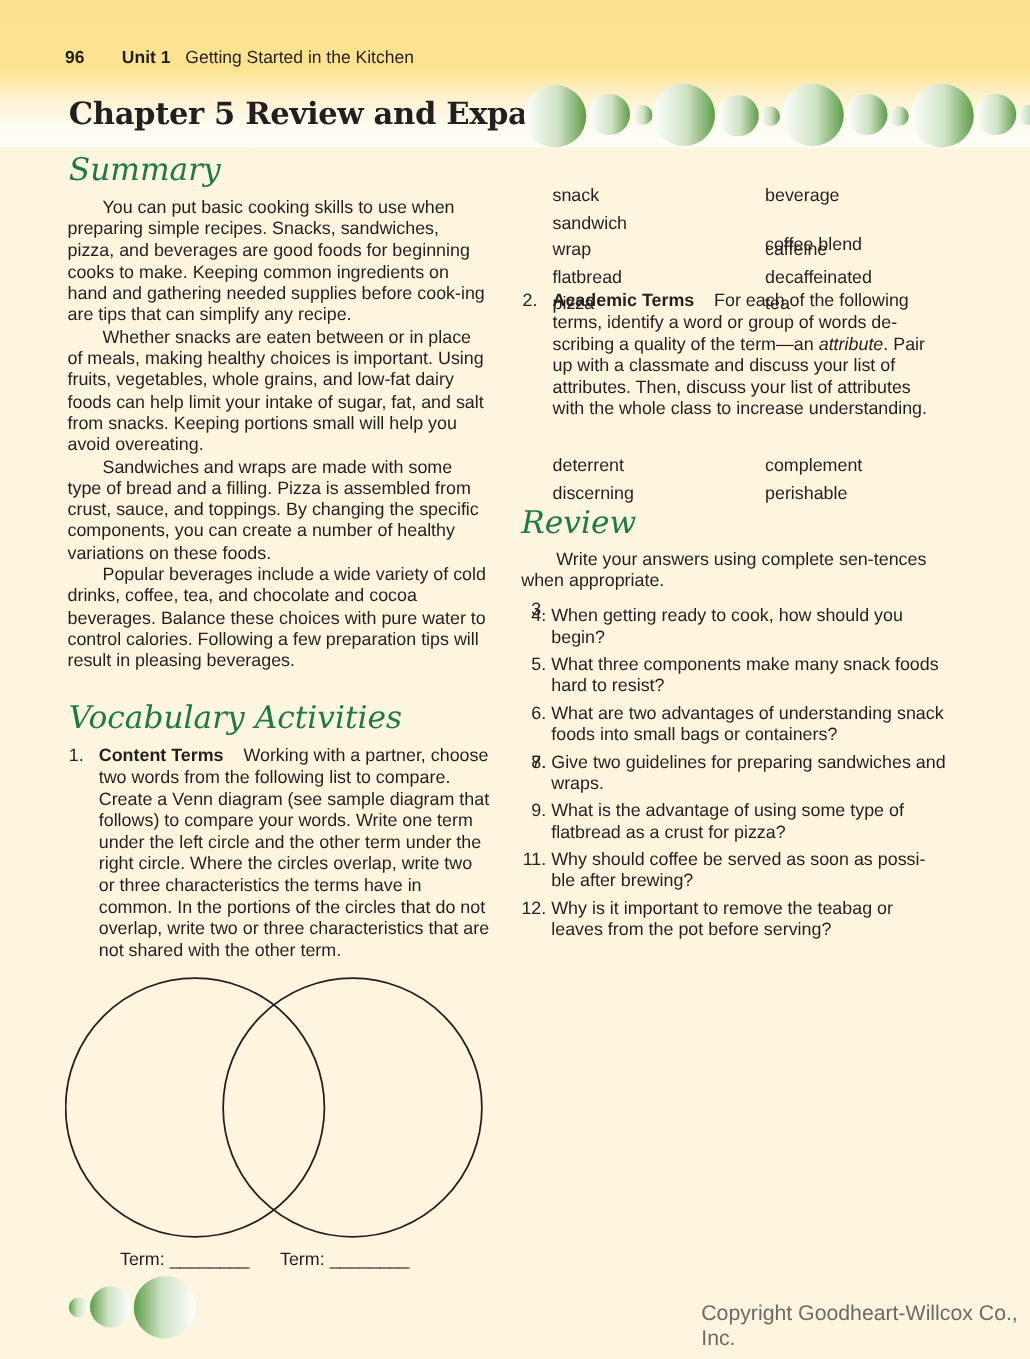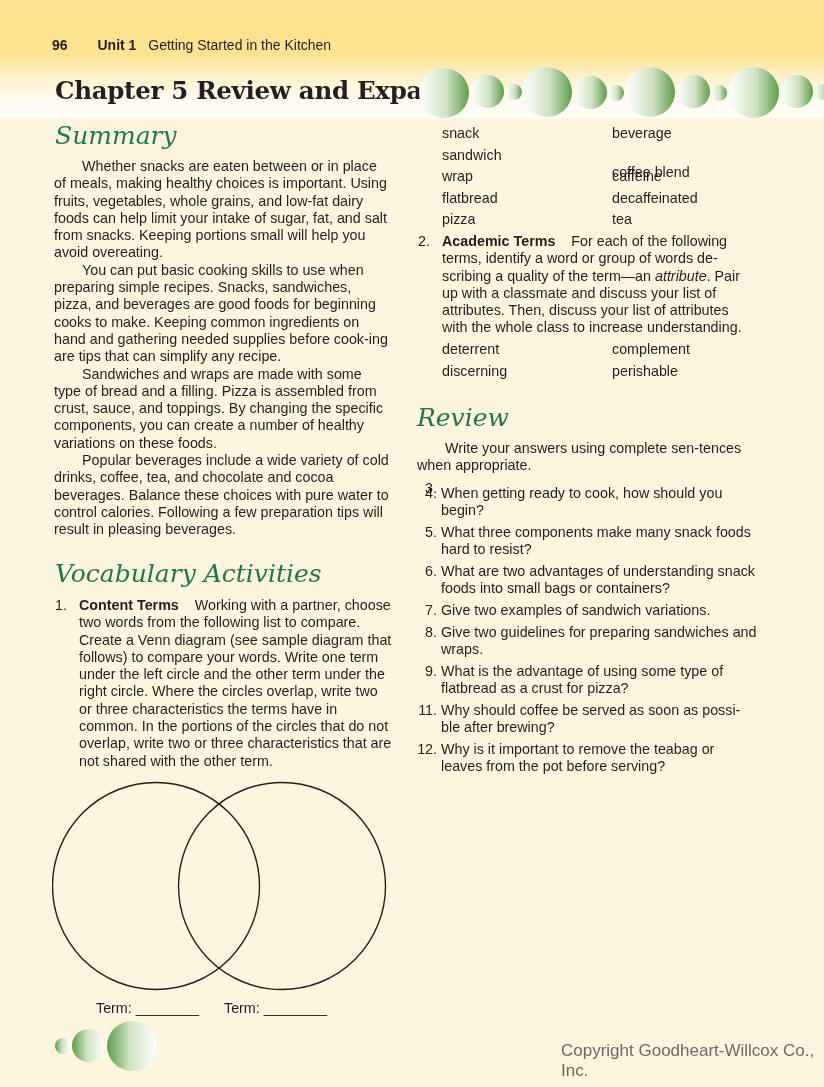--- a/index.html
+++ b/index.html
@@ -37,21 +37,21 @@
   }
   .para {
     position:absolute; font-size:14.3px; line-height:17.3px; margin:0;
   }
   .para p { margin:0; text-indent:28px; }
   .vocab-item { position:absolute; font-size:14.3px; line-height:17.3px; }
   .vocab-item .num { position:absolute; left:0; top:0; }
   .vocab-item .body { margin-left:24px; }
   .vocab-item b { font-weight:bold; }
   .term-grid { position:absolute; font-size:14.3px; }
-  .term-grid .cell { position:absolute; white-space:nowrap; }
+  .term-grid .cell { position:absolute; white-space:nowrap;margin-top:24px; }
   .qlist { position:absolute; left:417px; top:480px; width:340px; font-size:14.3px; line-height:17.3px; }
   .q { position:relative; padding-left:24px; margin-bottom:4.5px; }
   .q .qn { position:absolute; left:0; width:20px; text-align:right; }
   .venn { position:absolute; left:52px; top:780px; }
   .term-label { position:absolute; font-size:14.3px; top:1000px; }
   .copyright { position:absolute; left:561px; top:1041px; font-size:17px; color:#6d6a66; }
 </style>
 </head>
 <body>
 
@@ -75,22 +75,22 @@
   <div class="bubble" style="left:625px;top:67px;width:50px;height:50px;"></div>
   <div class="bubble" style="left:677px;top:75px;width:33px;height:33px;"></div>
   <div class="bubble" style="left:711px;top:85px;width:16px;height:16px;"></div>
   <div class="bubble" style="left:728px;top:67px;width:51px;height:51px;"></div>
   <div class="bubble" style="left:780px;top:75px;width:33px;height:33px;"></div>
   <div class="bubble" style="left:814px;top:84px;width:16px;height:16px;"></div>
 </div>
 
 <h2 class="section-head" style="left:55px;top:121px;">Summary</h2>
 <div class="para" style="left:54px;top:158px;width:338px;">
+  <p>You can put basic cooking skills to use when preparing simple recipes. Snacks, sandwiches, pizza, and beverages are good foods for beginning cooks to make. Keeping common ingredients on hand and gathering needed supplies before cook-ing are tips that can simplify any recipe.</p>
   <p>Whether snacks are eaten between or in place of meals, making healthy choices is important. Using fruits, vegetables, whole grains, and low-fat dairy foods can help limit your intake of sugar, fat, and salt from snacks. Keeping portions small will help you avoid overeating.</p>
-  <p>You can put basic cooking skills to use when preparing simple recipes. Snacks, sandwiches, pizza, and beverages are good foods for beginning cooks to make. Keeping common ingredients on hand and gathering needed supplies before cook-ing are tips that can simplify any recipe.</p>
   <p>Sandwiches and wraps are made with some type of bread and a filling. Pizza is assembled from crust, sauce, and toppings. By changing the specific components, you can create a number of healthy variations on these foods.</p>
   <p>Popular beverages include a wide variety of cold drinks, coffee, tea, and chocolate and cocoa beverages. Balance these choices with pure water to control calories. Following a few preparation tips will result in pleasing beverages.</p>
 </div>
 
 <h2 class="section-head" style="left:55px;top:559px;">Vocabulary Activities</h2>
 <div class="vocab-item" style="left:55px;top:597px;width:338px;">
   <span class="num">1.</span>
   <div class="body">
     <b>Content Terms</b>&nbsp;&nbsp;&nbsp;
     <span>Working with a partner, choose two words from the following list to compare. Create a Venn diagram (see sample diagram that follows) to compare your words. Write one term under the left circle and the other term under the right circle. Where the circles overlap, write two or three characteristics the terms have in common. In the portions of the circles that do not overlap, write two or three characteristics that are not shared with the other term.</span>
@@ -135,21 +135,21 @@
 <h2 class="section-head" style="left:417px;top:403px;">Review</h2>
 <div class="para" style="left:417px;top:440px;width:336px;">
   <p>Write your answers using complete sen-tences when appropriate.</p>
 </div>
 
 <div class="qlist">
   <div class="q"><span class="qn">3.</span></div>
   <div class="q"><span class="qn">4.</span><span>When getting ready to cook, how should you begin?</span></div>
   <div class="q"><span class="qn">5.</span><span>What three components make many snack foods hard to resist?</span></div>
   <div class="q"><span class="qn">6.</span><span>What are two advantages of understanding snack foods into small bags or containers?</span></div>
-  <div class="q"><span class="qn">7.</span><span>Give two examples of sandwich variations.</span></div>
+  <div class="q"><span class="qn">7.</span></div>
   <div class="q"><span class="qn">8.</span><span>Give two guidelines for preparing sandwiches and wraps.</span></div>
   <div class="q"><span class="qn">9.</span><span>What is the advantage of using some type of flatbread as a crust for pizza?</span></div>
   <div class="q"><span class="qn">11.</span><span>Why should coffee be served as soon as possi-ble after brewing?</span></div>
   <div class="q"><span class="qn">12.</span><span>Why is it important to remove the teabag or leaves from the pot before serving?</span></div>
 </div>
 
 <div>
   <div class="bubble rev" style="left:55px;top:1038px;width:16px;height:16px;"></div>
   <div class="bubble rev" style="left:72px;top:1029px;width:33px;height:33px;"></div>
   <div class="bubble rev" style="left:107px;top:1021px;width:50px;height:50px;"></div>

